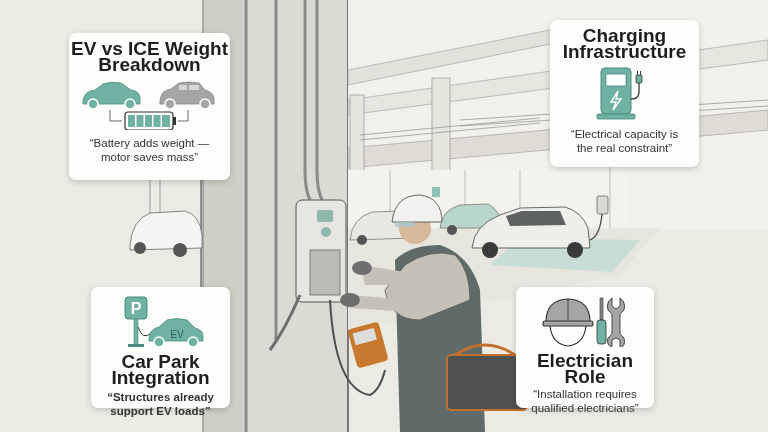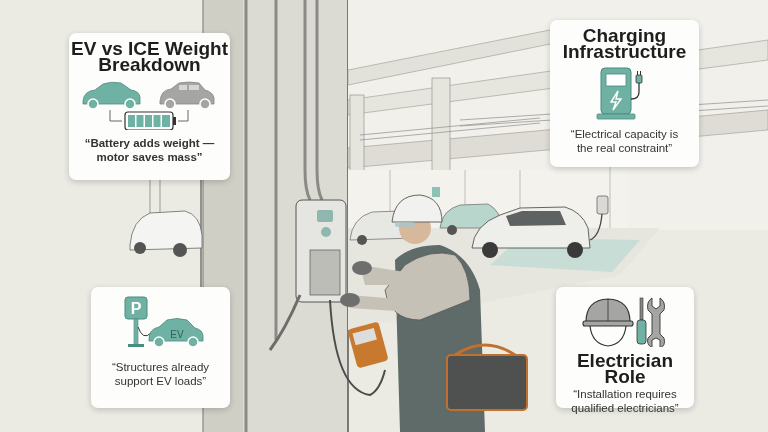--- a/index.html
+++ b/index.html
@@ -132,21 +132,21 @@
       <rect x="50" y="37" width="48" height="18" rx="3" fill="#fff" stroke="#333" stroke-width="1.2"></rect>
       <rect x="98" y="42" width="3" height="8" fill="#333"></rect>
       <g fill="#6fb1a3">
         <rect x="53" y="40" width="7" height="12"></rect>
         <rect x="61.5" y="40" width="7" height="12"></rect>
         <rect x="70" y="40" width="7" height="12"></rect>
         <rect x="78.5" y="40" width="7" height="12"></rect>
         <rect x="87" y="40" width="8" height="12"></rect>
       </g>
     </svg>
-    <div class="card-quote" style="margin-top:6px;padding:0 8px;font-weight:bold;">“Battery adds weight — motor saves mass”</div>
+    <div class="card-quote" style="margin-top:6px;padding:0 8px;">“Battery adds weight — motor saves mass”</div>
   </div>
 
   <div class="card" style="left:550px;top:20px;width:149px;height:147px;">
     <div class="card-title" style="padding-top:8px;">Charging Infrastructure</div>
     <svg width="60" height="58" style="display:block;margin:4px auto 0;">
       <rect x="6" y="4" width="30" height="46" rx="4" fill="#6fb1a3" stroke="#4a8c7e" stroke-width="1"></rect>
       <rect x="11" y="10" width="20" height="12" fill="#fff" stroke="#4a8c7e" stroke-width="0.8"></rect>
       <path d="M23 27 L16 38 L21 38 L18 46 L26 35 L21 35 Z" fill="none" stroke="#fff" stroke-width="1.4"></path>
       <rect x="2" y="50" width="38" height="5" rx="1" fill="#6fb1a3" stroke="#4a8c7e" stroke-width="0.8"></rect>
       <path d="M36 35 Q44 35 44 28 L44 18" stroke="#333" stroke-width="1.3" fill="none"></path>
@@ -162,24 +162,25 @@
       <rect x="14" y="4" width="22" height="22" rx="3" fill="#6fb1a3" stroke="#4a8c7e" stroke-width="1"></rect>
       <text x="25" y="21" font-family="Liberation Sans, sans-serif" font-size="16" font-weight="bold" fill="#fff" text-anchor="middle">P</text>
       <rect x="23" y="26" width="4" height="26" fill="#6fb1a3" stroke="#4a8c7e" stroke-width="0.6"></rect>
       <rect x="17" y="51" width="16" height="3" fill="#4a8c7e"></rect>
       <path d="M27 34 Q32 48 40 40" stroke="#333" stroke-width="1" fill="none"></path>
       <path d="M38 46 Q38 36 48 34 L56 27 Q66 24 76 27 L84 35 Q92 37 92 43 L92 48 L38 48 Z" fill="#6fb1a3" stroke="#4a8c7e" stroke-width="0.8"></path>
       <text x="66" y="45" font-family="Liberation Sans, sans-serif" font-size="10" fill="#2c6258" text-anchor="middle">EV</text>
       <circle cx="48" cy="49" r="5" fill="#6fb1a3" stroke="#fff" stroke-width="1.4"></circle>
       <circle cx="82" cy="49" r="5" fill="#6fb1a3" stroke="#fff" stroke-width="1.4"></circle>
     </svg>
-    <div class="card-quote" style="margin-top:12px;padding:0 10px;">“Structures already support EV loads”</div>
+    <div class="card-title" style="margin-top:6px;">Car Park Integration</div>
+    <div class="card-quote" style="margin-top:4px;padding:0 10px;font-weight:bold;">“Structures already support EV loads”</div>
   </div>
 
-  <div class="card" style="left:556px;top:287px;width:138px;height:121px;">
+  <div class="card" style="left:516px;top:287px;width:138px;height:121px;">
     <svg width="90" height="55" style="display:block;margin:5px auto 0;">
 
       <path d="M6 30 Q6 8 28 7 Q50 8 50 30 Z" fill="#a5a5a3" stroke="#333" stroke-width="1.2"></path>
       <rect x="3" y="29" width="50" height="5" rx="2" fill="#a5a5a3" stroke="#333" stroke-width="1.1"></rect>
       <line x1="28" y1="7" x2="28" y2="29" stroke="#333" stroke-width="0.8"></line>
       <path d="M10 34 Q12 52 28 54 Q44 52 46 34" fill="none" stroke="#333" stroke-width="1.2"></path>
 
       <rect x="60" y="6" width="3" height="22" fill="#888" stroke="#333" stroke-width="0.6"></rect>
       <rect x="57" y="28" width="9" height="24" rx="3" fill="#6fb1a3" stroke="#333" stroke-width="0.8"></rect>
 

